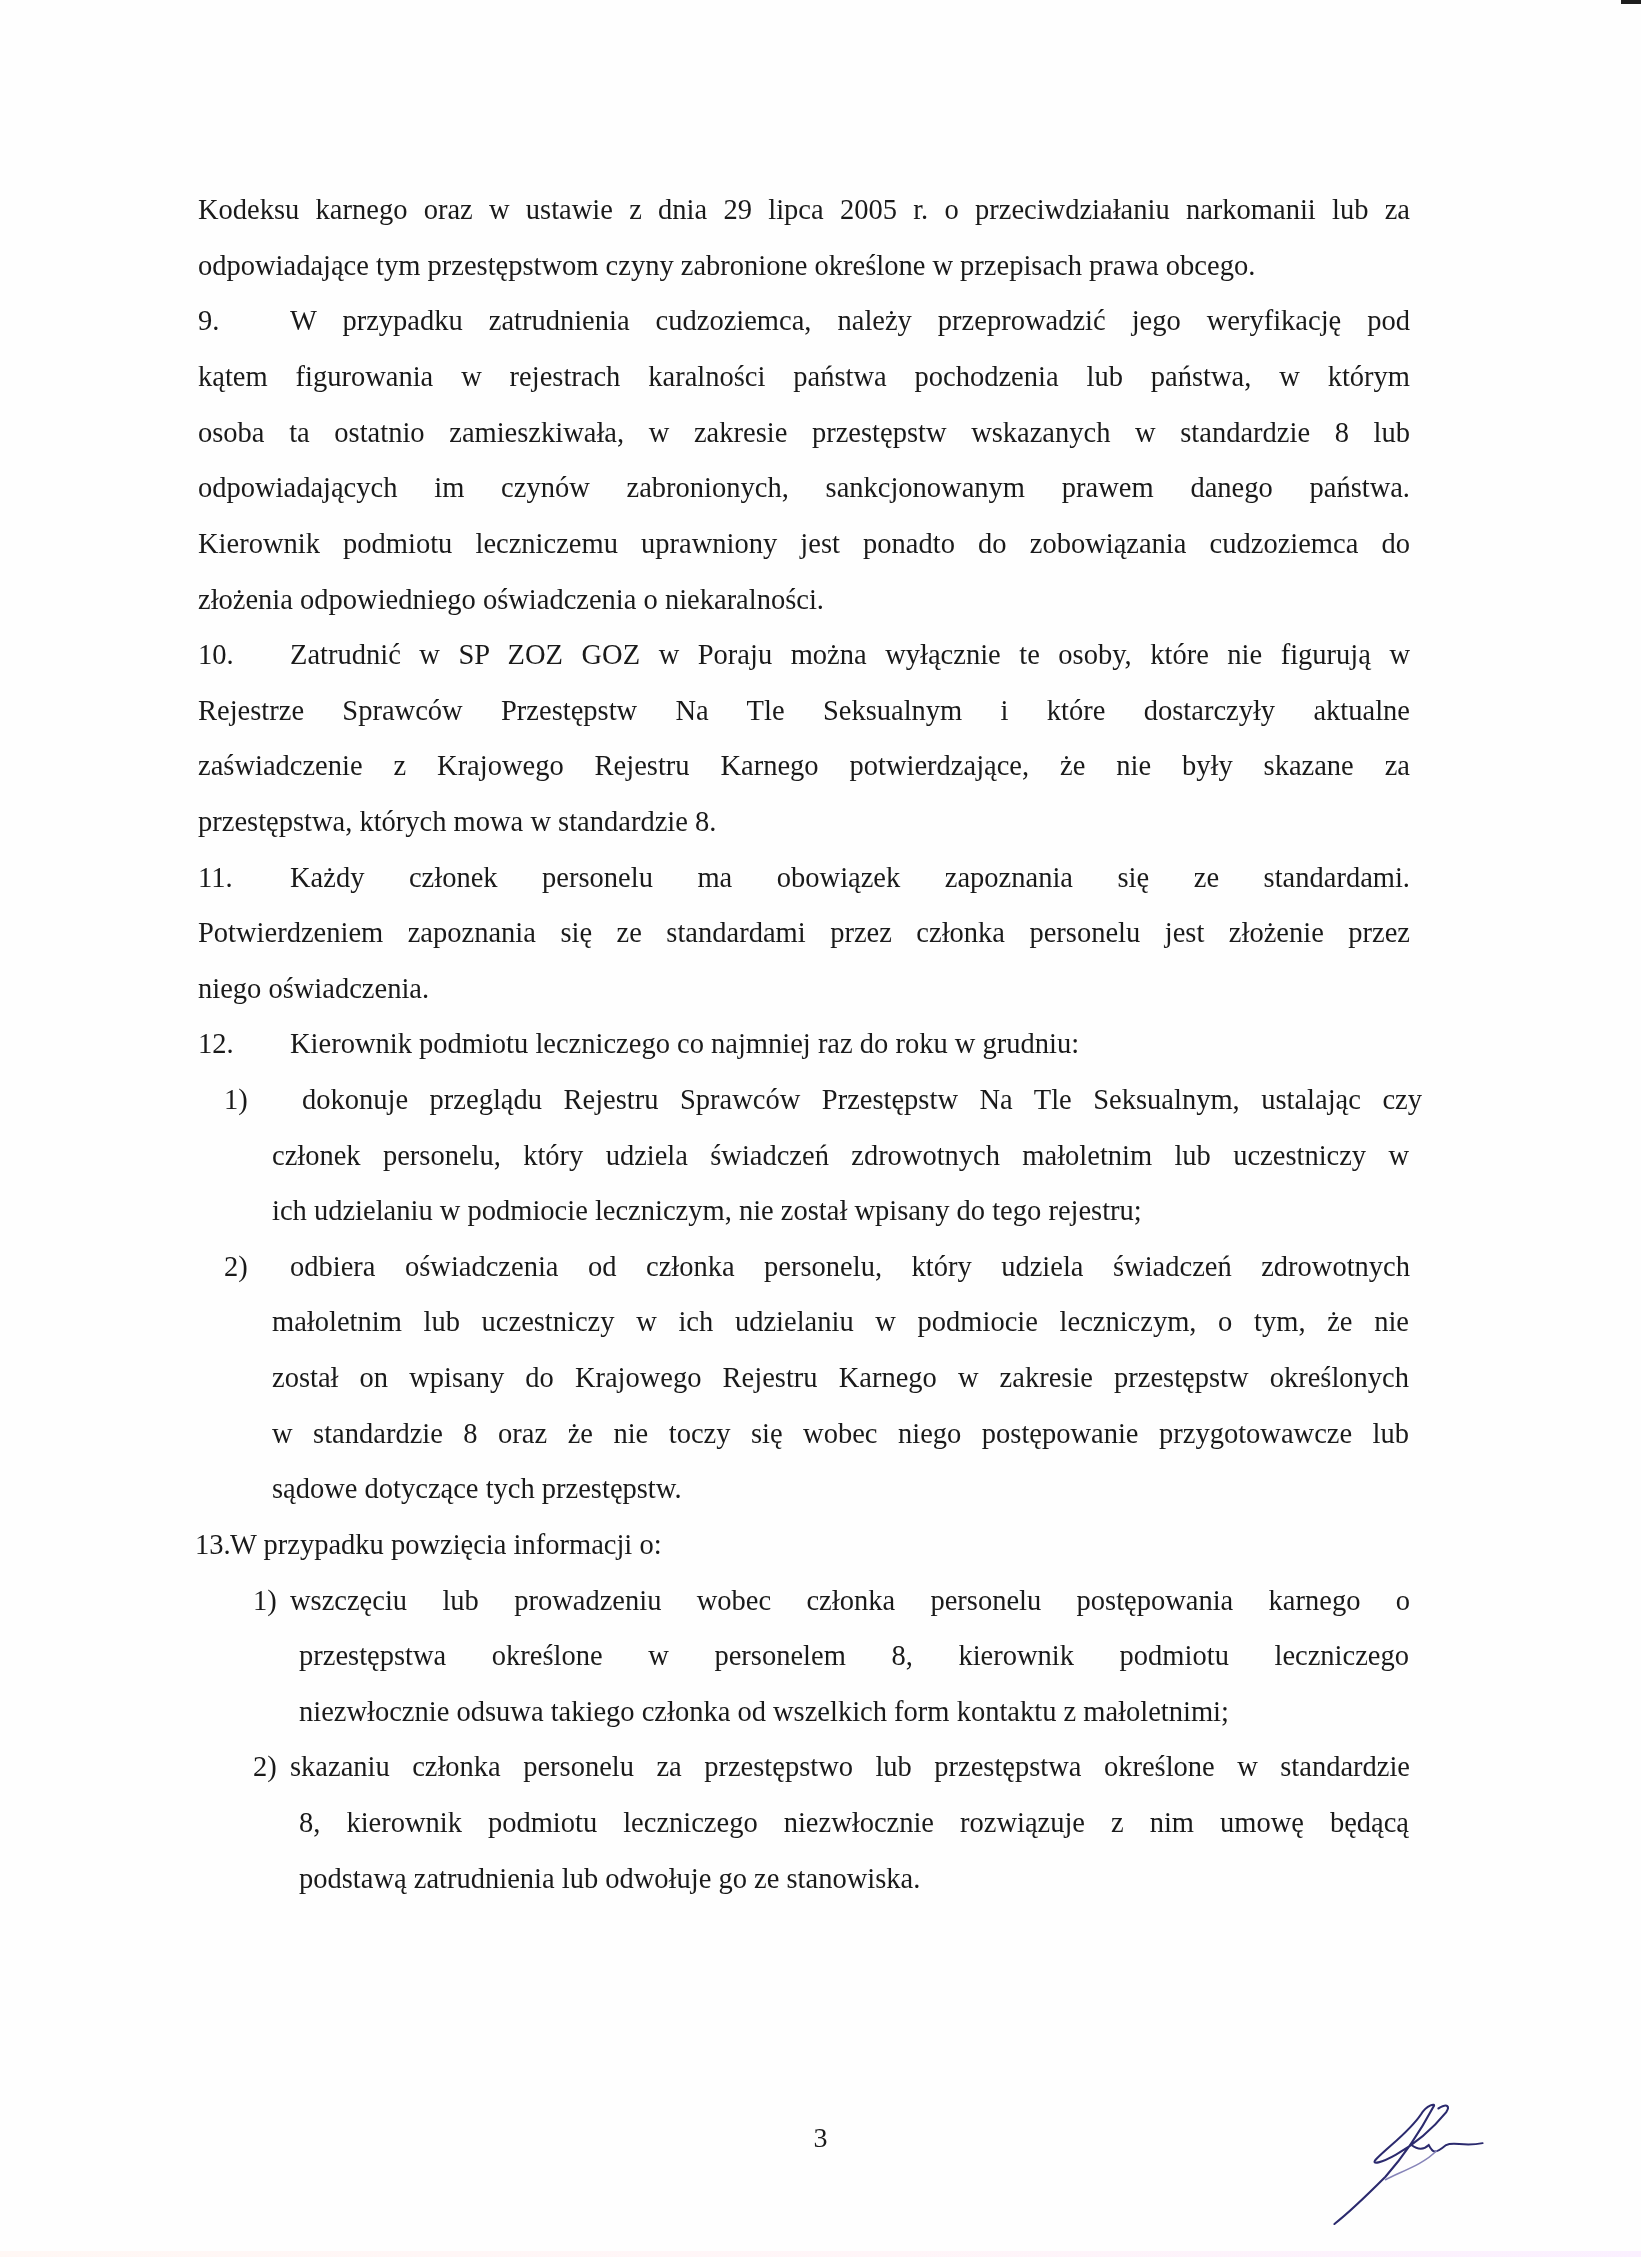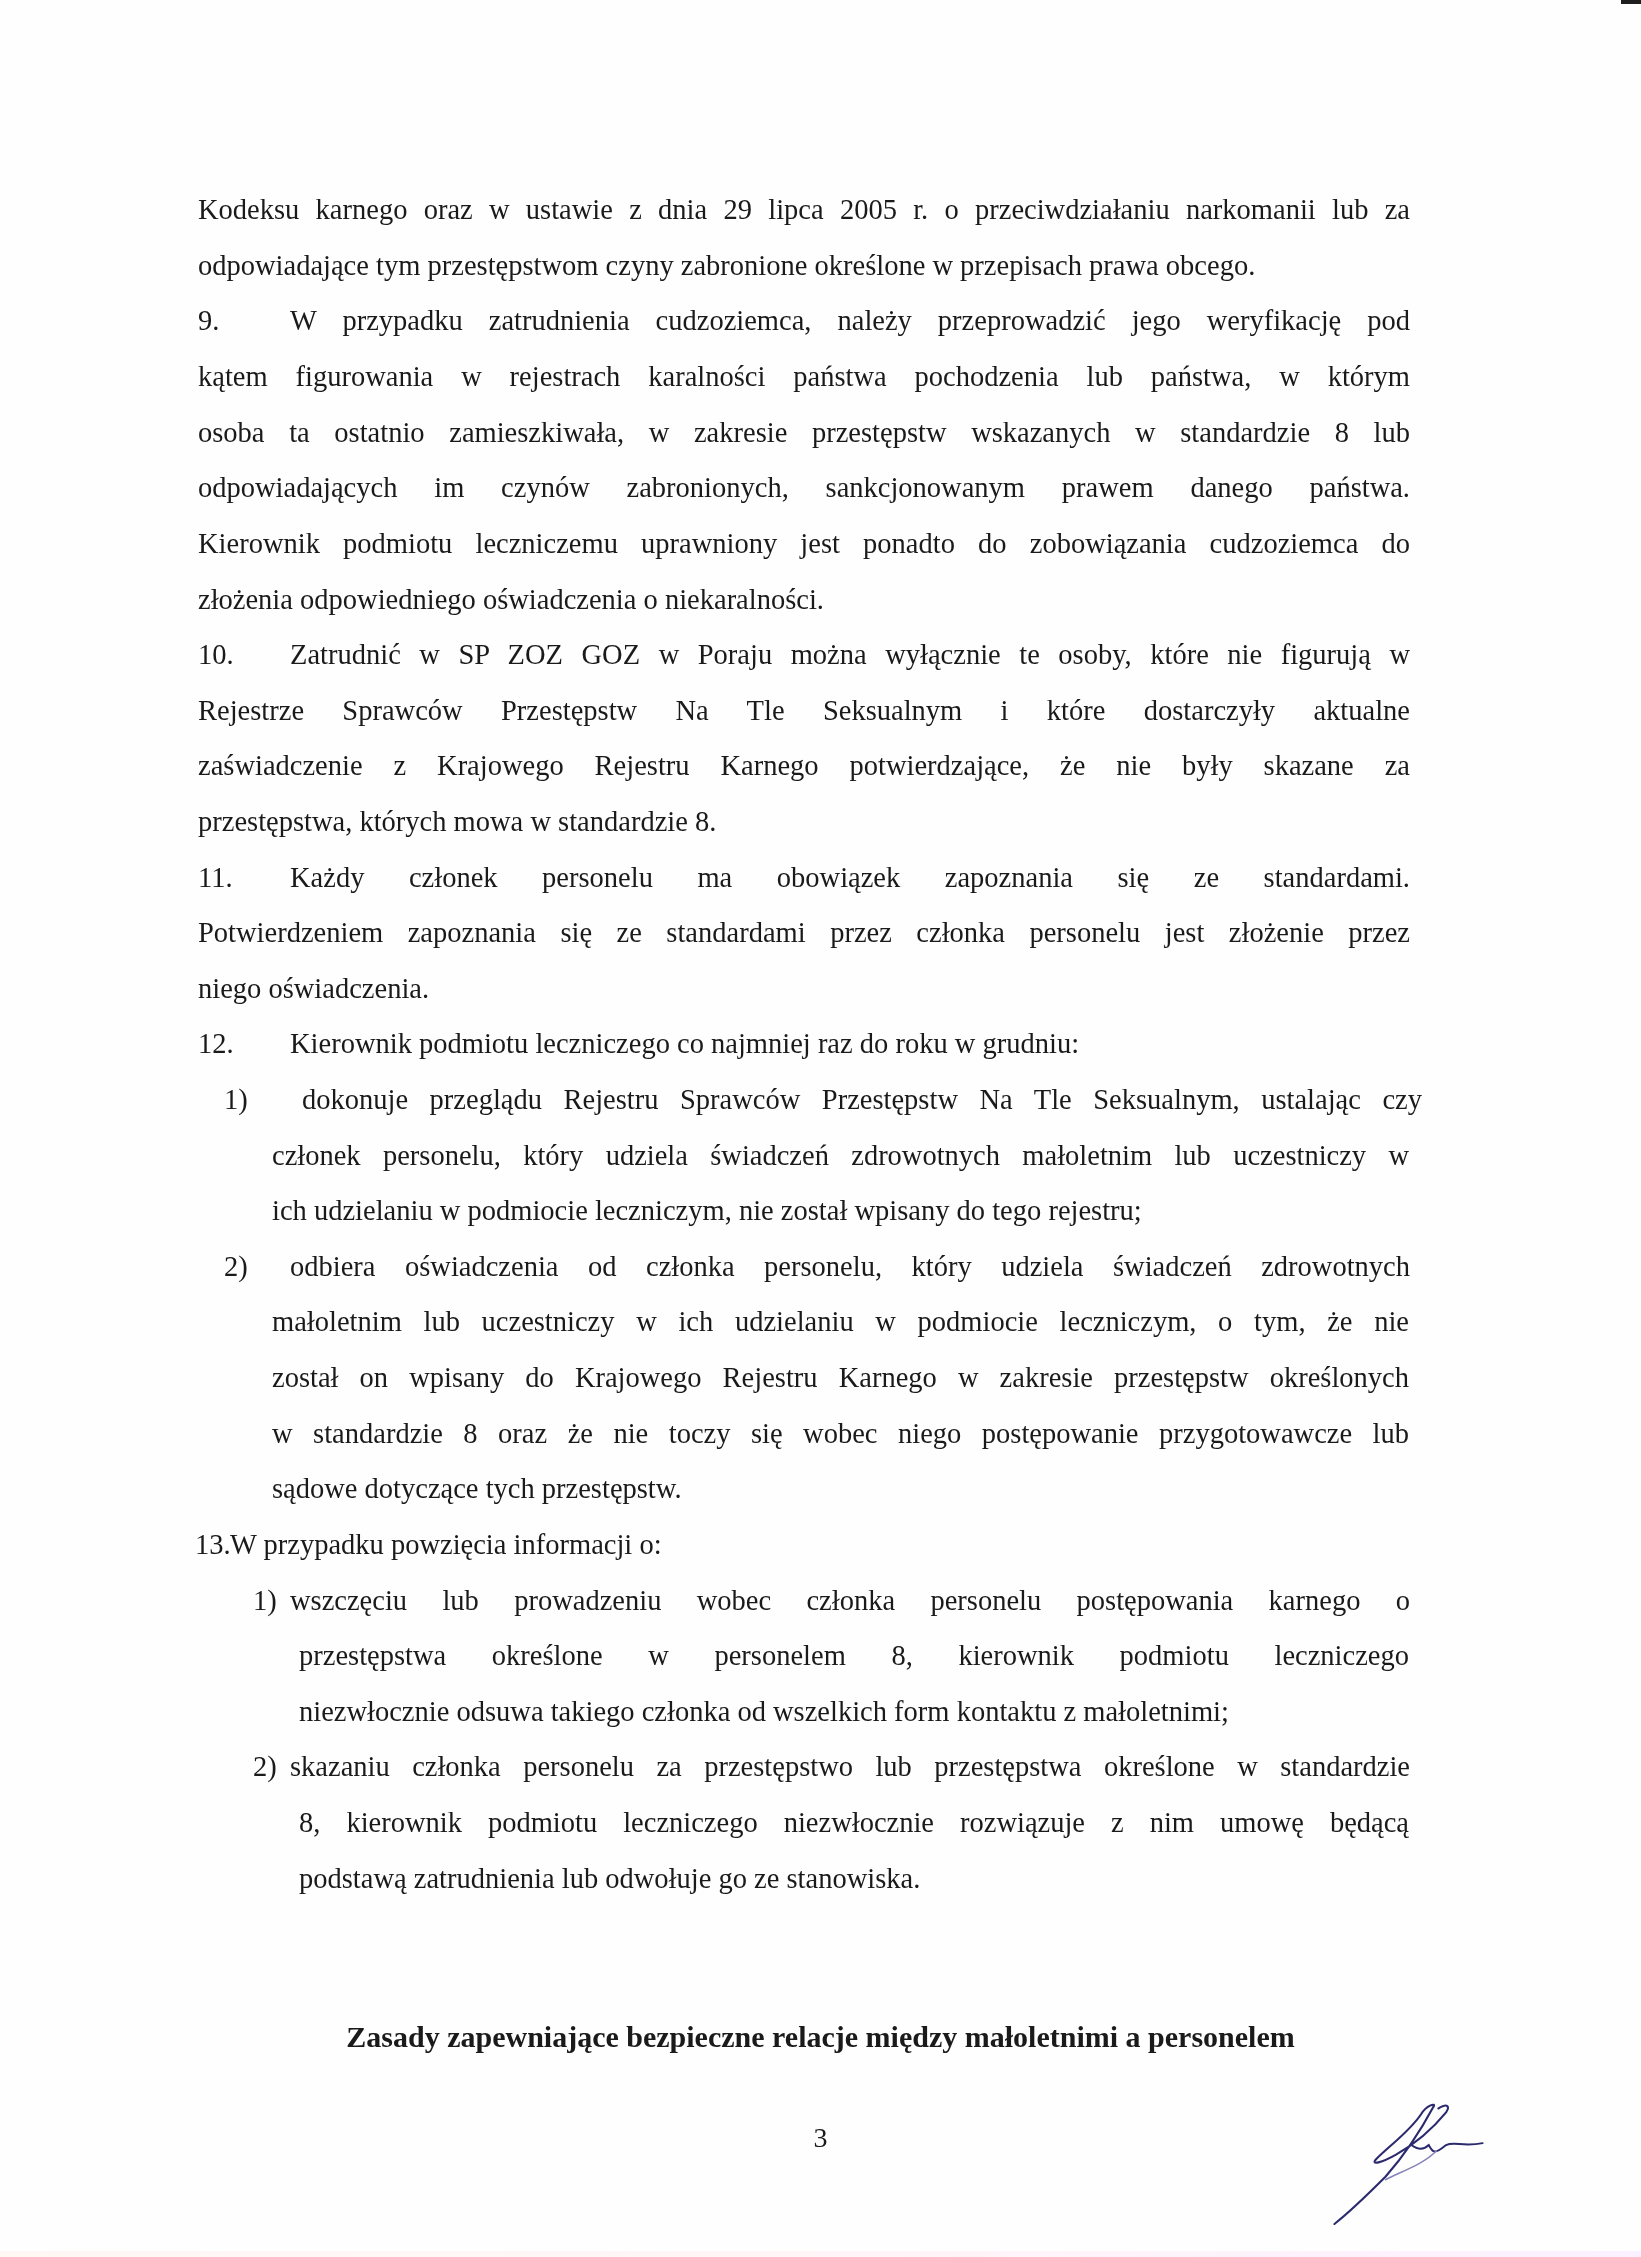--- a/index.html
+++ b/index.html
@@ -58,21 +58,20 @@
       <div class="num" style="left: 253px; top: 1581px;">1)</div>
       <div class="line just" style="left: 290px; top: 1581px; width: 1120px;">wszczęciu lub prowadzeniu wobec członka personelu postępowania karnego o</div>
       <div class="line just" style="left: 299px; top: 1636px; width: 1110px;">przestępstwa określone w personelem 8, kierownik podmiotu leczniczego</div>
       <div class="line" style="left: 299px; top: 1692px;">niezwłocznie odsuwa takiego członka od wszelkich form kontaktu z małoletnimi;</div>
       <div class="num" style="left: 253px; top: 1747px;">2)</div>
       <div class="line just" style="left: 290px; top: 1747px; width: 1120px;">skazaniu członka personelu za przestępstwo lub przestępstwa określone w standardzie</div>
       <div class="line just" style="left: 299px; top: 1803px; width: 1110px;">8, kierownik podmiotu leczniczego niezwłocznie rozwiązuje z nim umowę będącą</div>
       <div class="line" style="left: 299px; top: 1859px;">podstawą zatrudnienia lub odwołuje go ze stanowiska.</div>
     </div>
 
-  <div class="heading" style="top:2017px;">Zasady zapewniające bezpieczne relacje między małoletnimi a personelem</div>
 
   <div class="pagenum" style="top:2118px;">3</div>
 
   <svg class="signature" viewBox="0 0 200 160">
     <path d="M22,134 C40,120 60,100 75,85 C90,68 110,40 125,12 C128,8 118,10 112,20 C100,38 80,52 66,66 C58,74 72,70 86,62 C100,54 120,40 138,18 C142,12 140,8 130,14" fill="none" stroke="#2b2a6e" stroke-width="2.2" stroke-linecap="round"></path>
     <path d="M102,52 C110,58 116,56 120,52 C124,60 126,62 138,52 C146,48 156,54 176,50" fill="none" stroke="#2b2a6e" stroke-width="2" stroke-linecap="round"></path>
     <path d="M75,88 C90,80 115,72 128,58" fill="none" stroke="#8684b8" stroke-width="1.6" stroke-linecap="round"></path>
   </svg>
 
   <div class="bottom-tint"></div>

